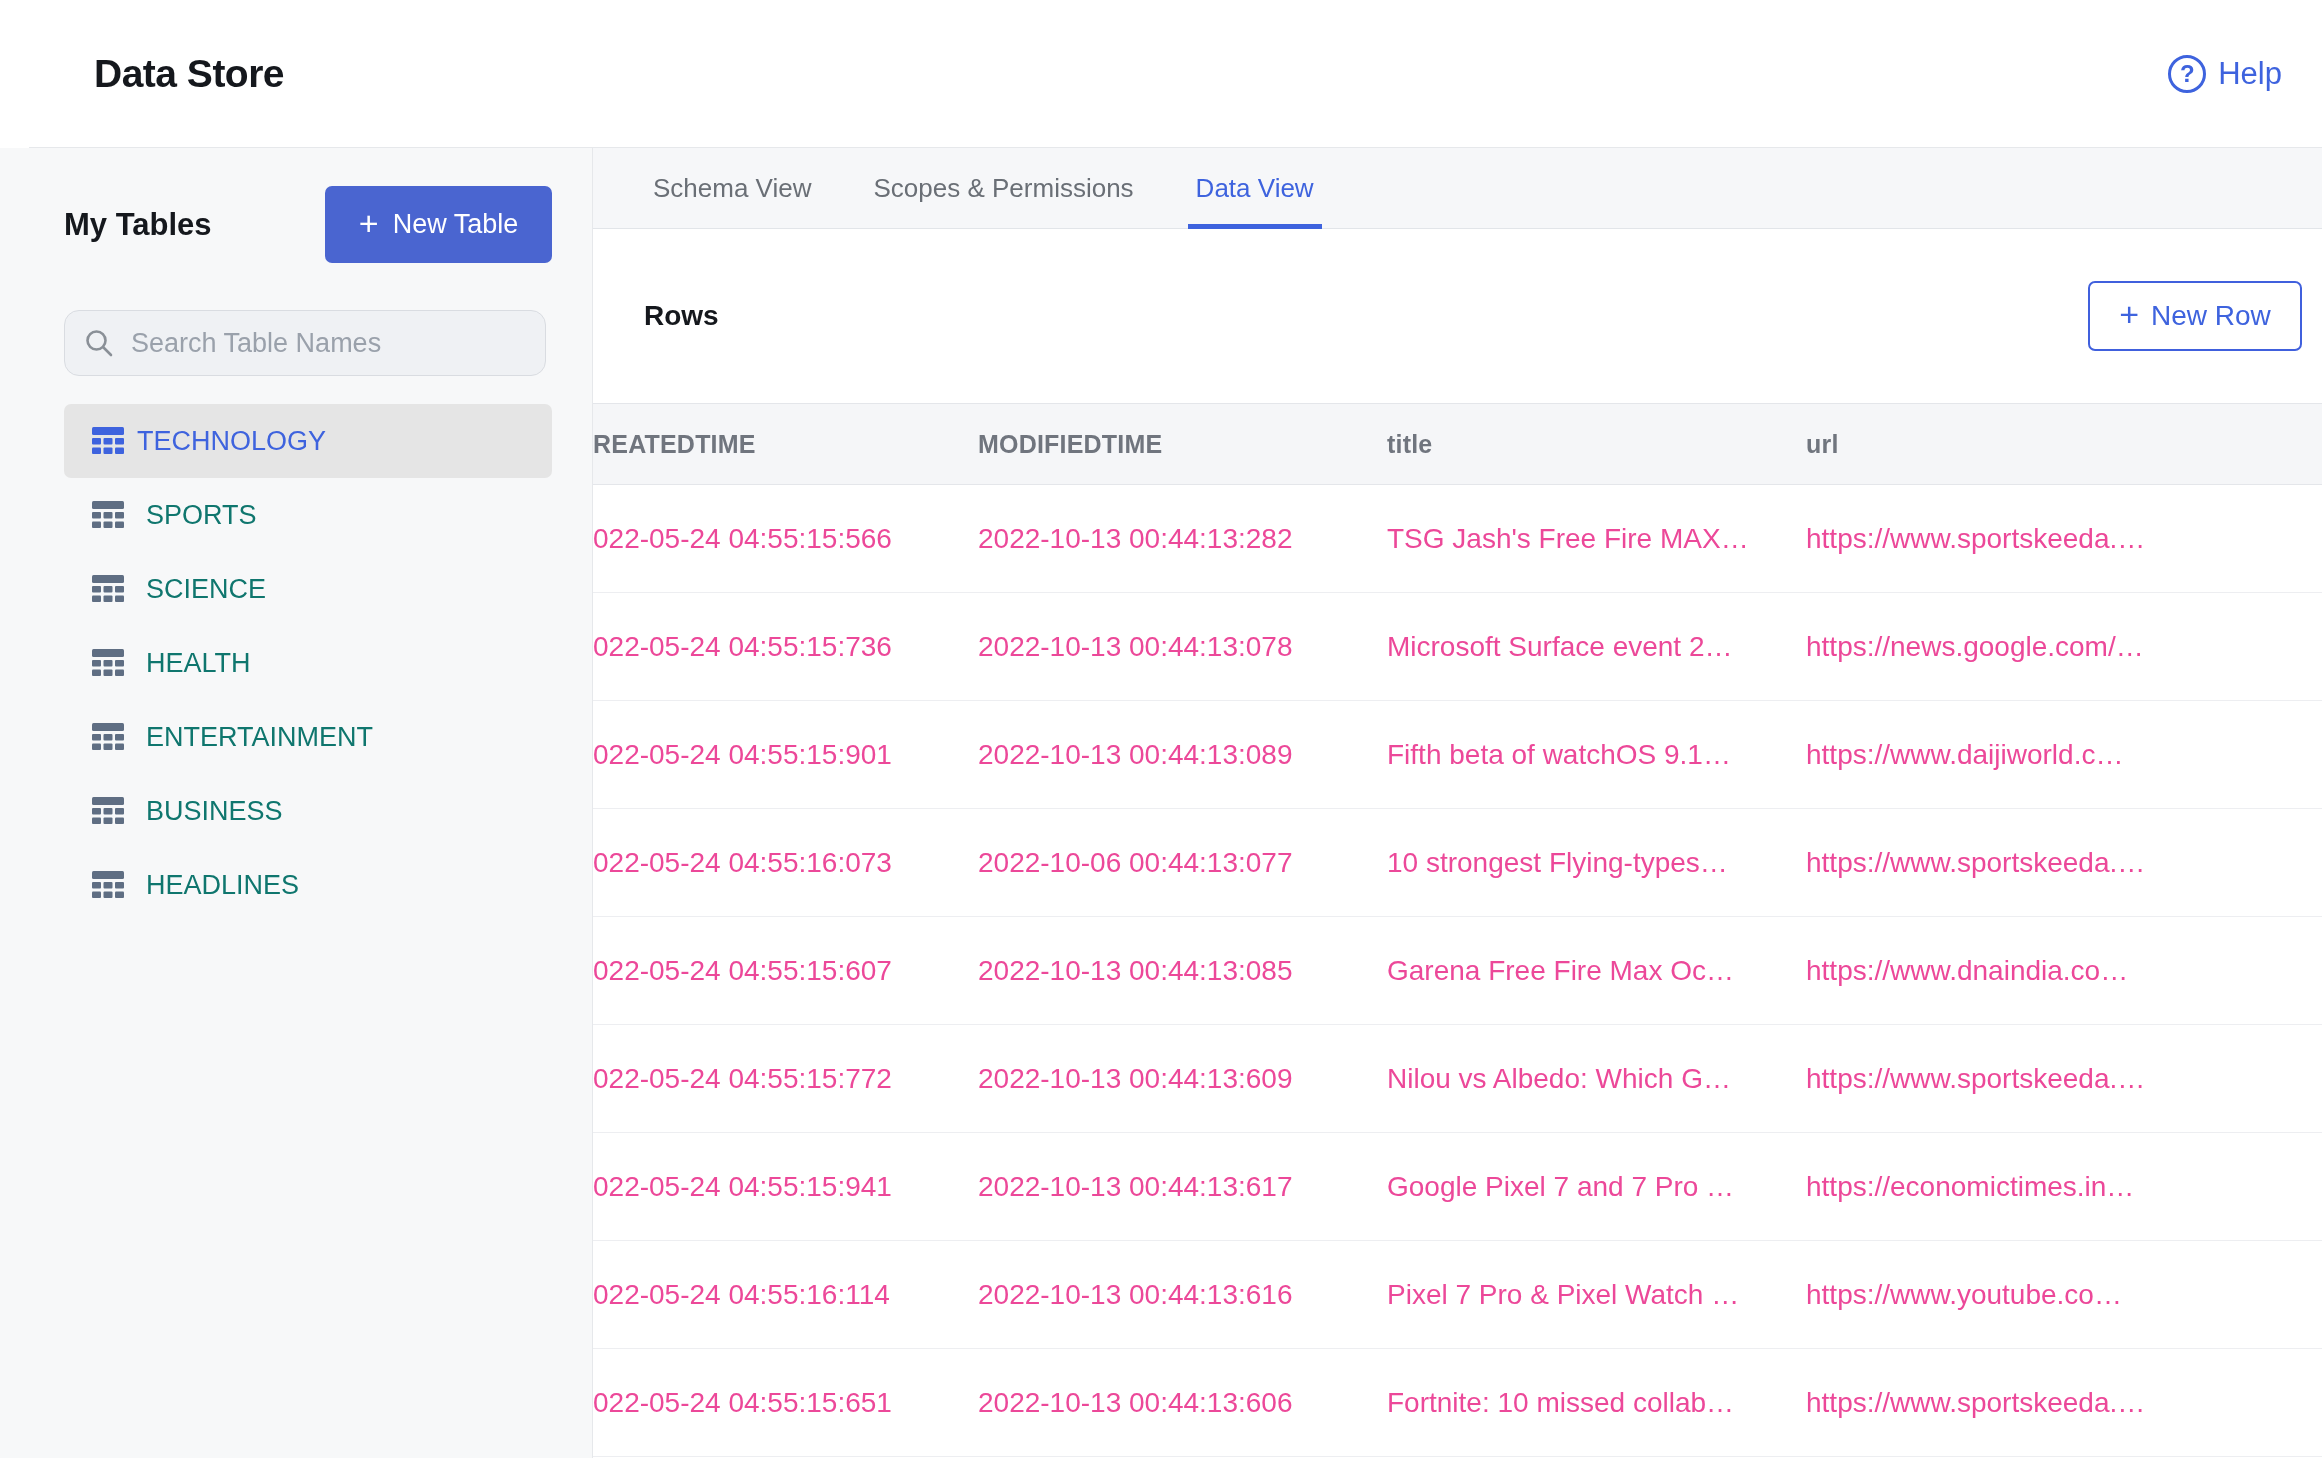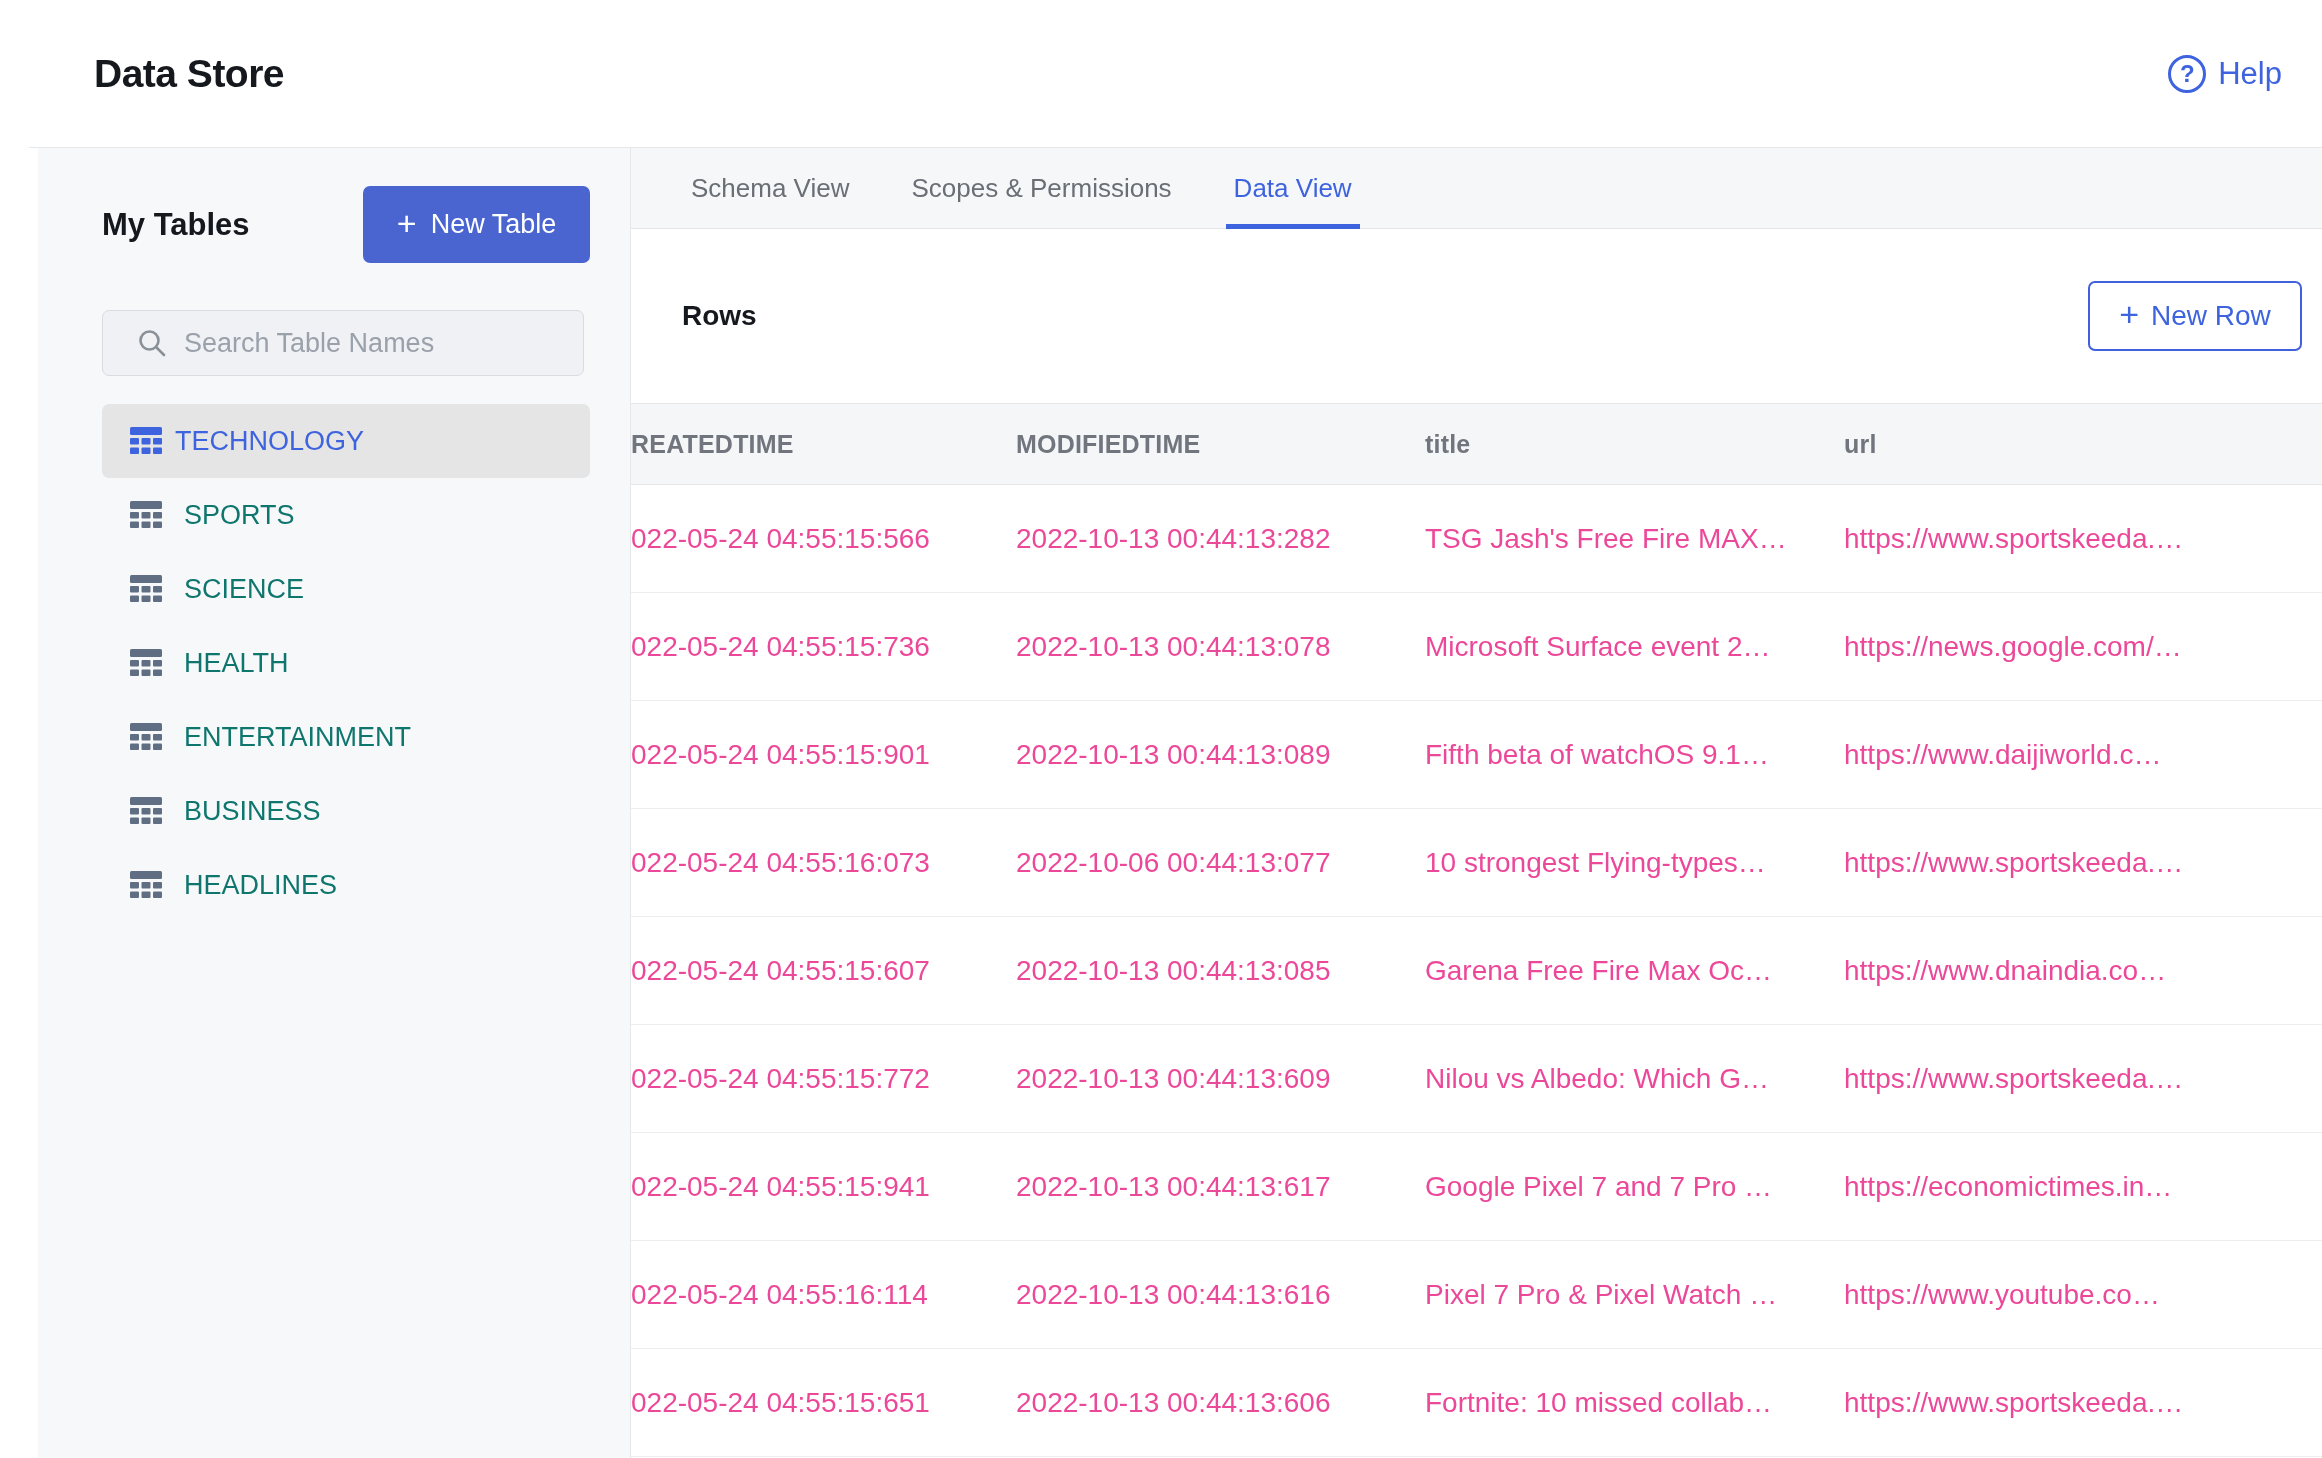--- a/index.html
+++ b/index.html
@@ -16,31 +16,31 @@
     font-size:31px; cursor:pointer; }
   .help-circle { width:38px; height:38px; border:3px solid #3e63de; border-radius:50%;
     display:flex; align-items:center; justify-content:center; font-size:24px;
     font-weight:700; }
 
   
   .layout { display:flex; height:1310px; }
 
   
   .sidebar { width:593px; background:#f7f8f9; border-right:1px solid #e6e8eb;
-    padding:38px 40px 0 64px; flex:none;margin-left:38px; }
+    padding:38px 40px 0 64px; flex:none; }
   .sidebar-head { display:flex; align-items:center; justify-content:space-between; }
   .sidebar-title { font-size:31px; font-weight:700; color:#15181d; }
   .new-table-btn { background:#4a65d0; color:#ffffff; border:none; border-radius:7px;
     height:77px; width:227px; font-size:27px; font-family:inherit; cursor:pointer;
     display:flex; align-items:center; justify-content:center; gap:14px; }
   .new-table-btn .plus { font-size:34px; font-weight:400; margin-top:-3px; }
 
   .search-box { margin-top:47px; height:66px; width:482px; background:#eff1f4;
-    border:1px solid #d9dce1; border-radius:7px; display:flex; align-items:center;
-    padding:0 33px; gap:16px; }
+    border:1px solid #d9dce1; border-radius:15px; display:flex; align-items:center;
+    padding:0 18px; gap:16px; }
   .search-box input { border:none; outline:none; background:transparent; flex:1;
     font-size:27px; font-family:inherit; color:#3a3f46; }
   .search-box input::placeholder { color:#9aa1ab; }
 
   .table-list { margin-top:28px; }
   .table-item { height:74px; display:flex; align-items:center; gap:22px;
     padding:0 20px 0 28px; border-radius:7px; cursor:pointer;
     font-size:27px; color:#0f766e; }
   .table-item .grid-icon rect { fill:#5f6e83; }
   .table-item.selected { background:#e5e5e5; color:#3e63de;gap:13px; }

